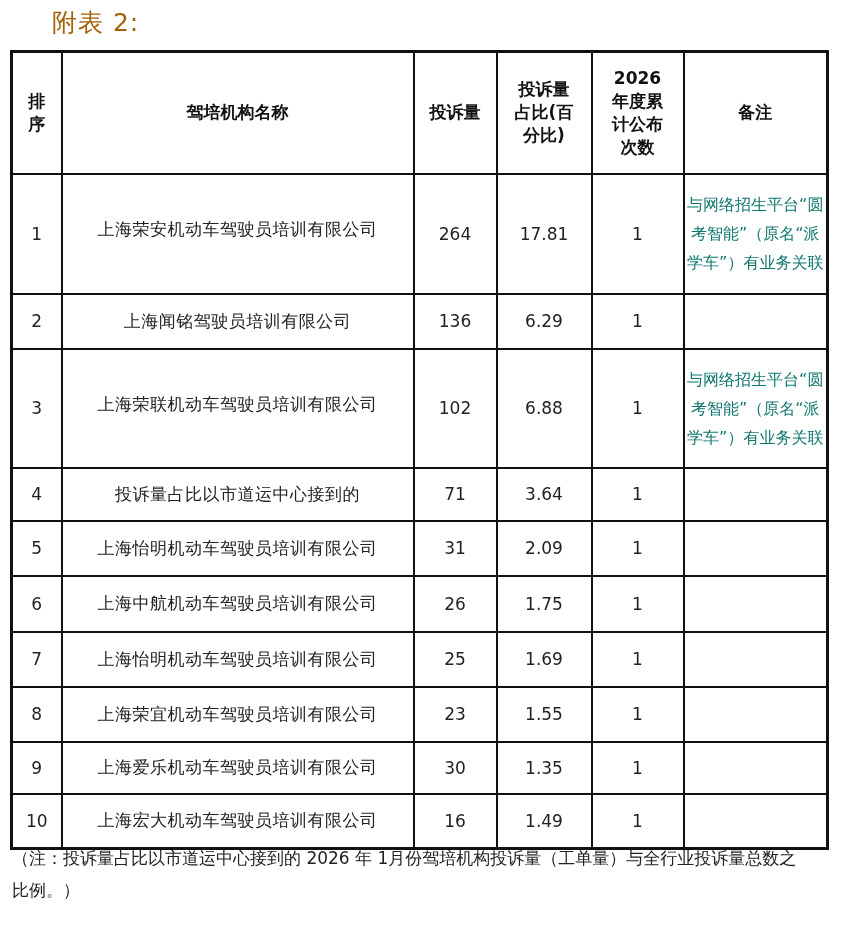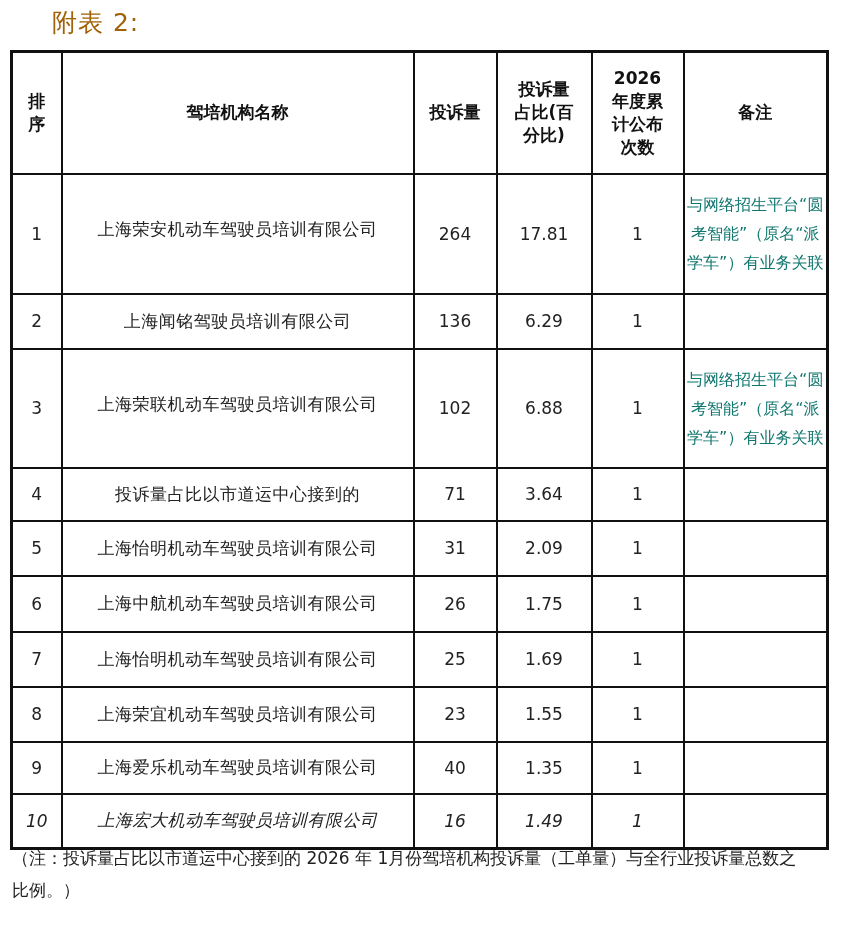--- a/index.html
+++ b/index.html
@@ -108,26 +108,26 @@
         <td class="num">8</td>
         <td class="name">上海荣宜机动车驾驶员培训有限公司</td>
         <td class="num">23</td>
         <td class="num">1.55</td>
         <td class="num">1</td>
         <td class="note"></td>
       </tr>
       <tr style="height: 52px;">
         <td class="num">9</td>
         <td class="name">上海爱乐机动车驾驶员培训有限公司</td>
-        <td class="num">40</td>
+        <td class="num">30</td>
         <td class="num">1.35</td>
         <td class="num">1</td>
         <td class="note"></td>
       </tr>
-      <tr style="height: 55px; font-style: italic;">
+      <tr style="height: 55px;">
         <td class="num">10</td>
         <td class="name">上海宏大机动车驾驶员培训有限公司</td>
         <td class="num">16</td>
         <td class="num">1.49</td>
         <td class="num">1</td>
         <td class="note"></td>
       </tr>
     </tbody>
 </table>
 

